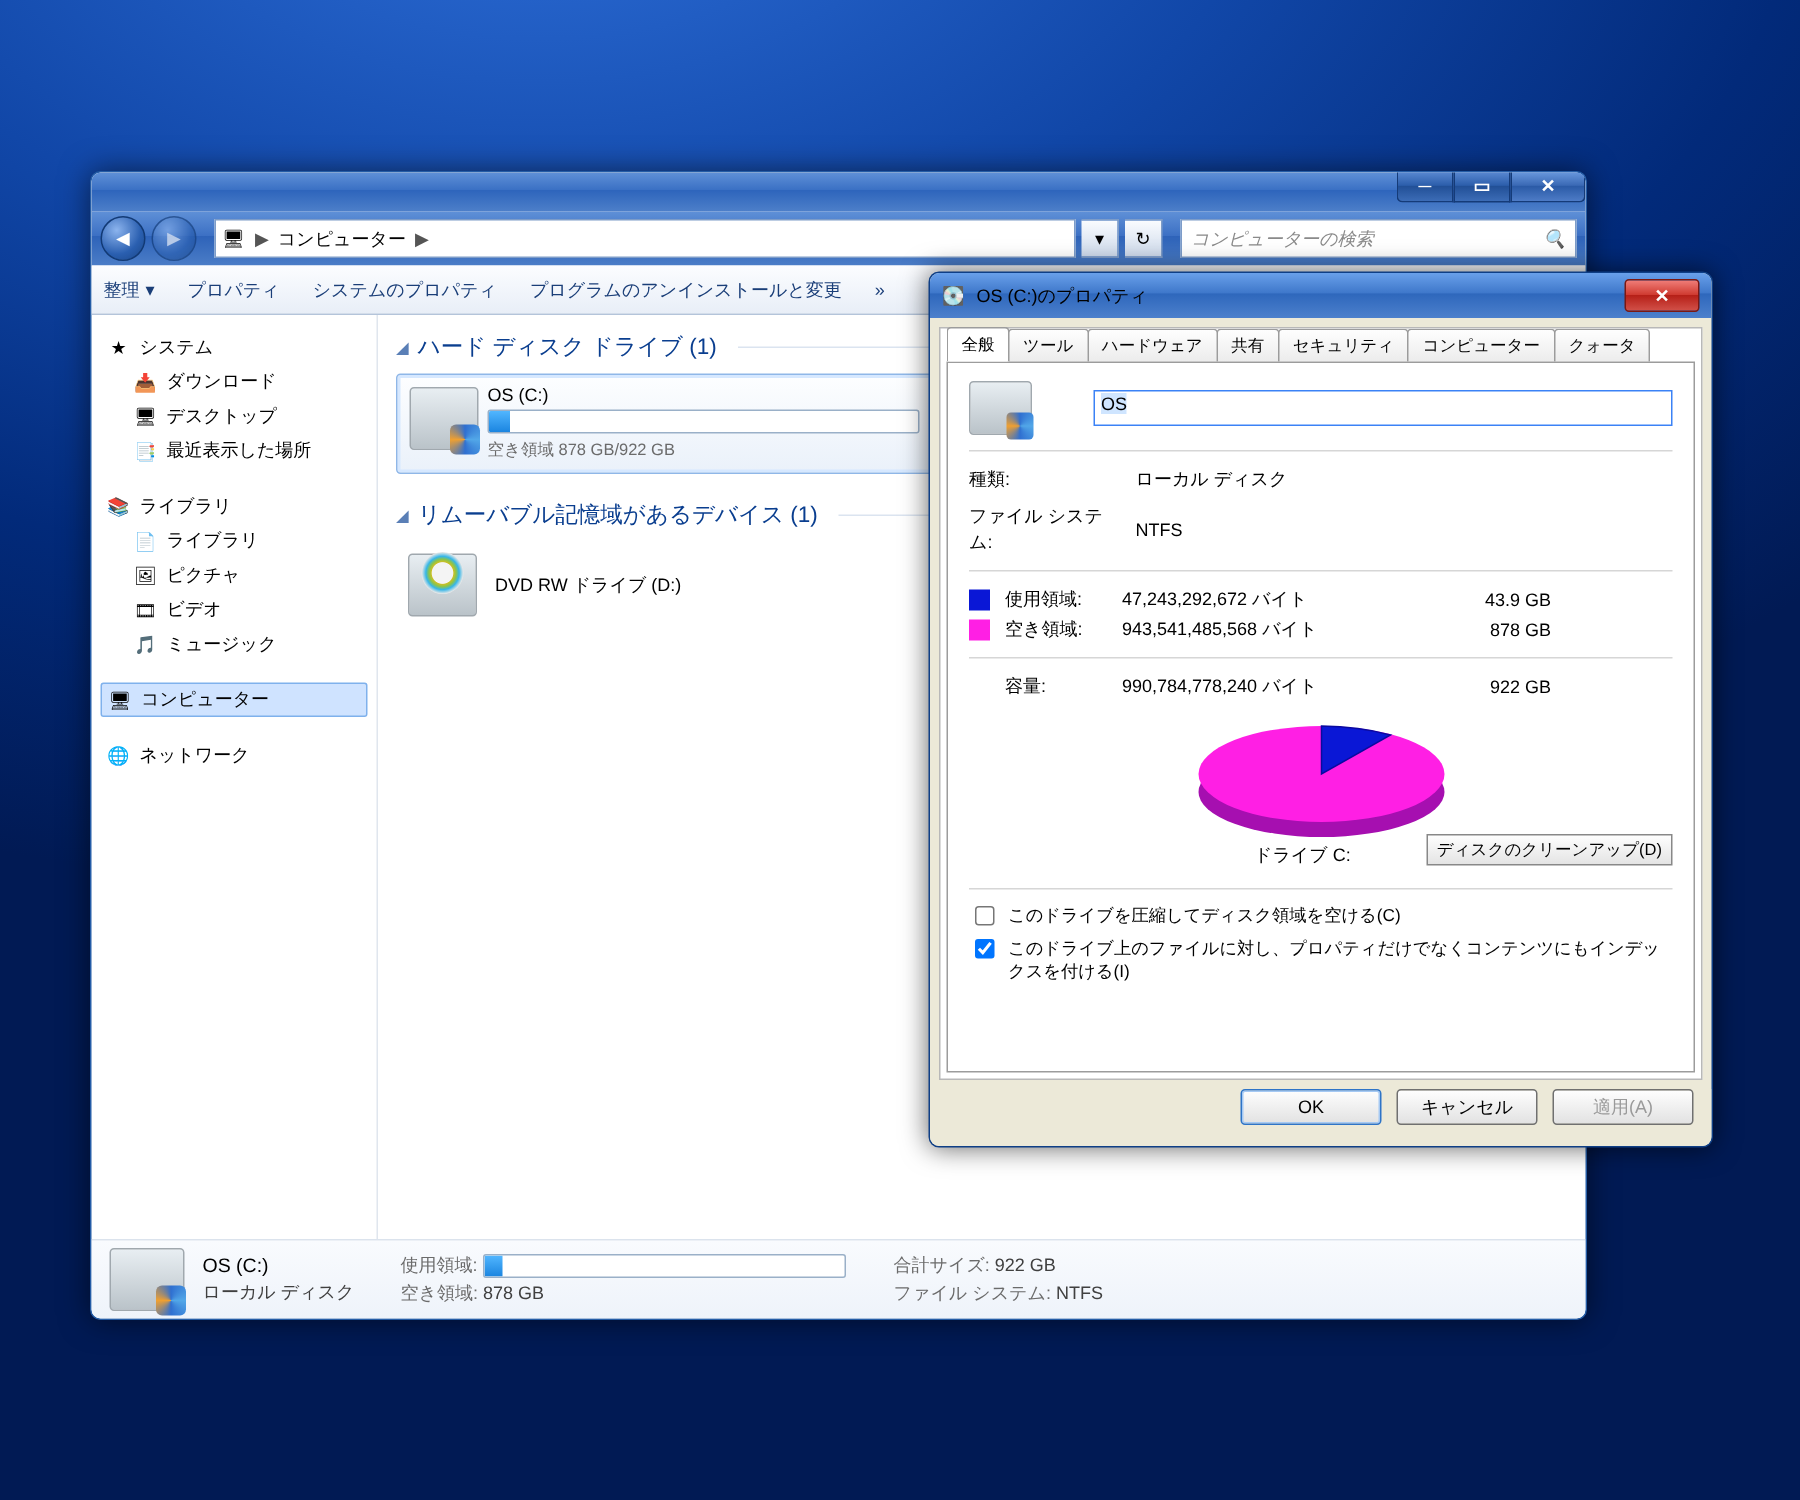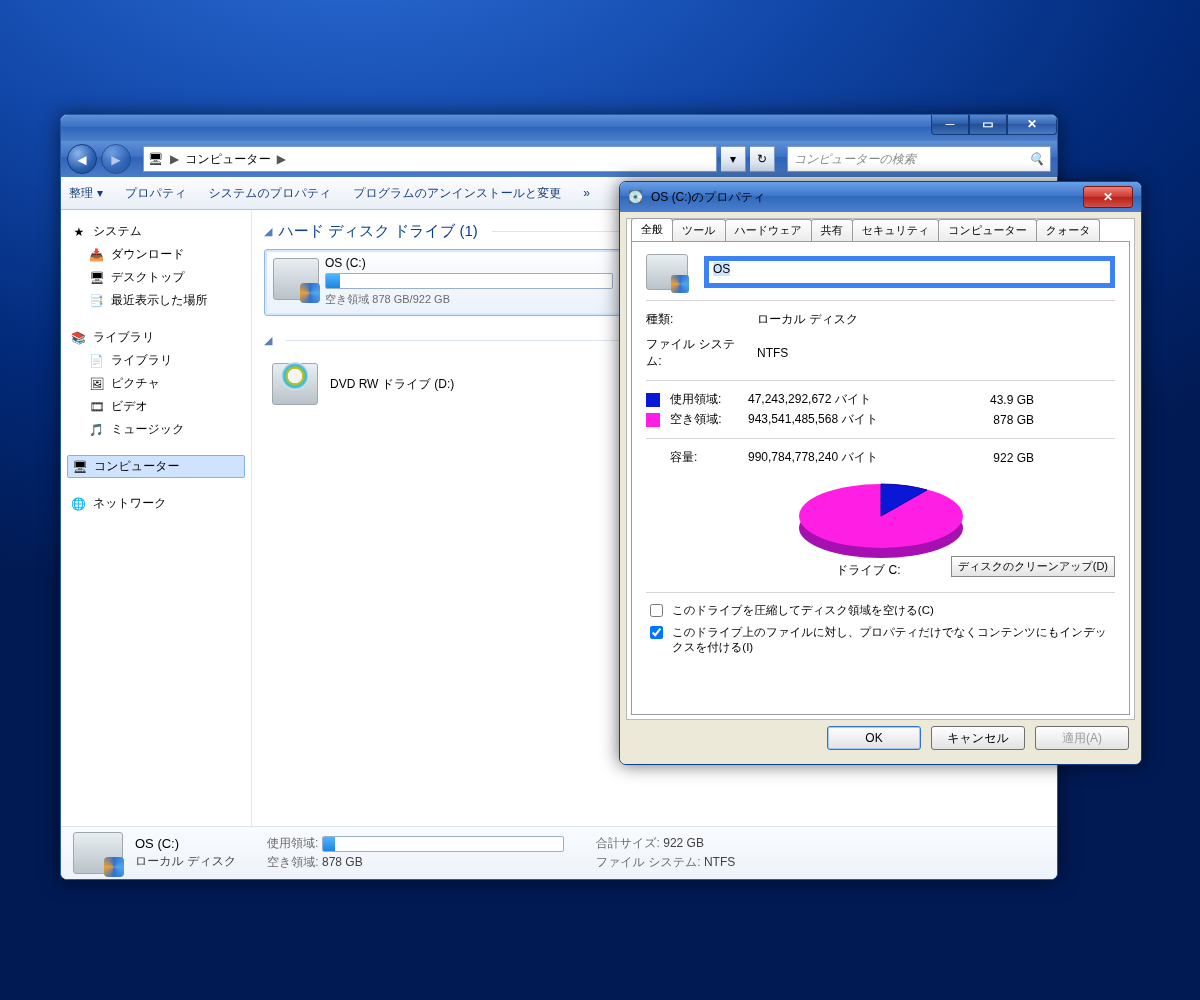--- a/index.html
+++ b/index.html
@@ -197,21 +197,21 @@
     border:1px solid #7a1812;color:#fff;display:flex;align-items:center;justify-content:center;font-weight:bold;
   }
   .dlg-body{flex:1;background:#fff;margin:6px;border:1px solid #b8b8b8;display:flex;flex-direction:column;font-size:12px;}
   .tabs{display:flex;height:23px;margin:-1px 4px 0 4px;}
   .tab{padding:3px 9px;border:1px solid #9c9c9c;border-bottom:0;background:linear-gradient(#fefefe,#ebebeb);font-size:11px;border-top-left-radius:3px;border-top-right-radius:3px;margin-right:-1px;position:relative;top:1px;}
   .tab.active{background:#fff;z-index:2;padding-bottom:4px;top:0;}
   .tabpanel{flex:1;border:1px solid #9c9c9c;margin:0 4px 4px;background:#fff;padding:12px 14px;position:relative;}
 
   .prop-row{display:flex;align-items:center;gap:16px;margin-bottom:8px;}
   .prop-row .lbl{width:95px;}
-  .name-input{flex:1;height:20px;border:5px solid #3b82f6;padding:1px 4px;}
+  .name-input{flex:1;height:20px;border:1px solid #3b82f6;padding:1px 4px;margin-left:25px;}
   .name-input .sel{background:#cfe5ff;display:inline-block;}
   hr.sep{border:0;border-top:1px solid #d6d6d6;margin:10px 0;}
 
   .usage-row{display:flex;align-items:center;gap:10px;margin:3px 0;}
   .usage-row .sw{width:14px;height:14px;}
   .usage-row .lbl2{width:68px;}
   .usage-row .bytes{text-align:left;width:210px;}
   .usage-row .gb{width:66px;text-align:right;}
 
   .pie-area{height:110px;position:relative;margin-top:6px;}
@@ -339,20 +339,21 @@
         <div class="hdd-icon"></div>
         <div class="name">OS (C:)</div>
         <div class="bar">
             <div class="fill"></div>
           </div>
         <div class="sub">空き領域 878 GB/922 GB</div>
       </div>
 
       <div class="sect-head" style="margin-top:18px">
           <span class="tri2">◢</span>
+          <span>リムーバブル記憶域があるデバイス (1)</span>
           <span class="line"></span>
         </div>
       <div class="dvd-row">
         <div class="dvd-icon"></div>
         <span>DVD RW ドライブ (D:)</span>
       </div>
     </div>
   </div>
 
   <div class="statusbar">

